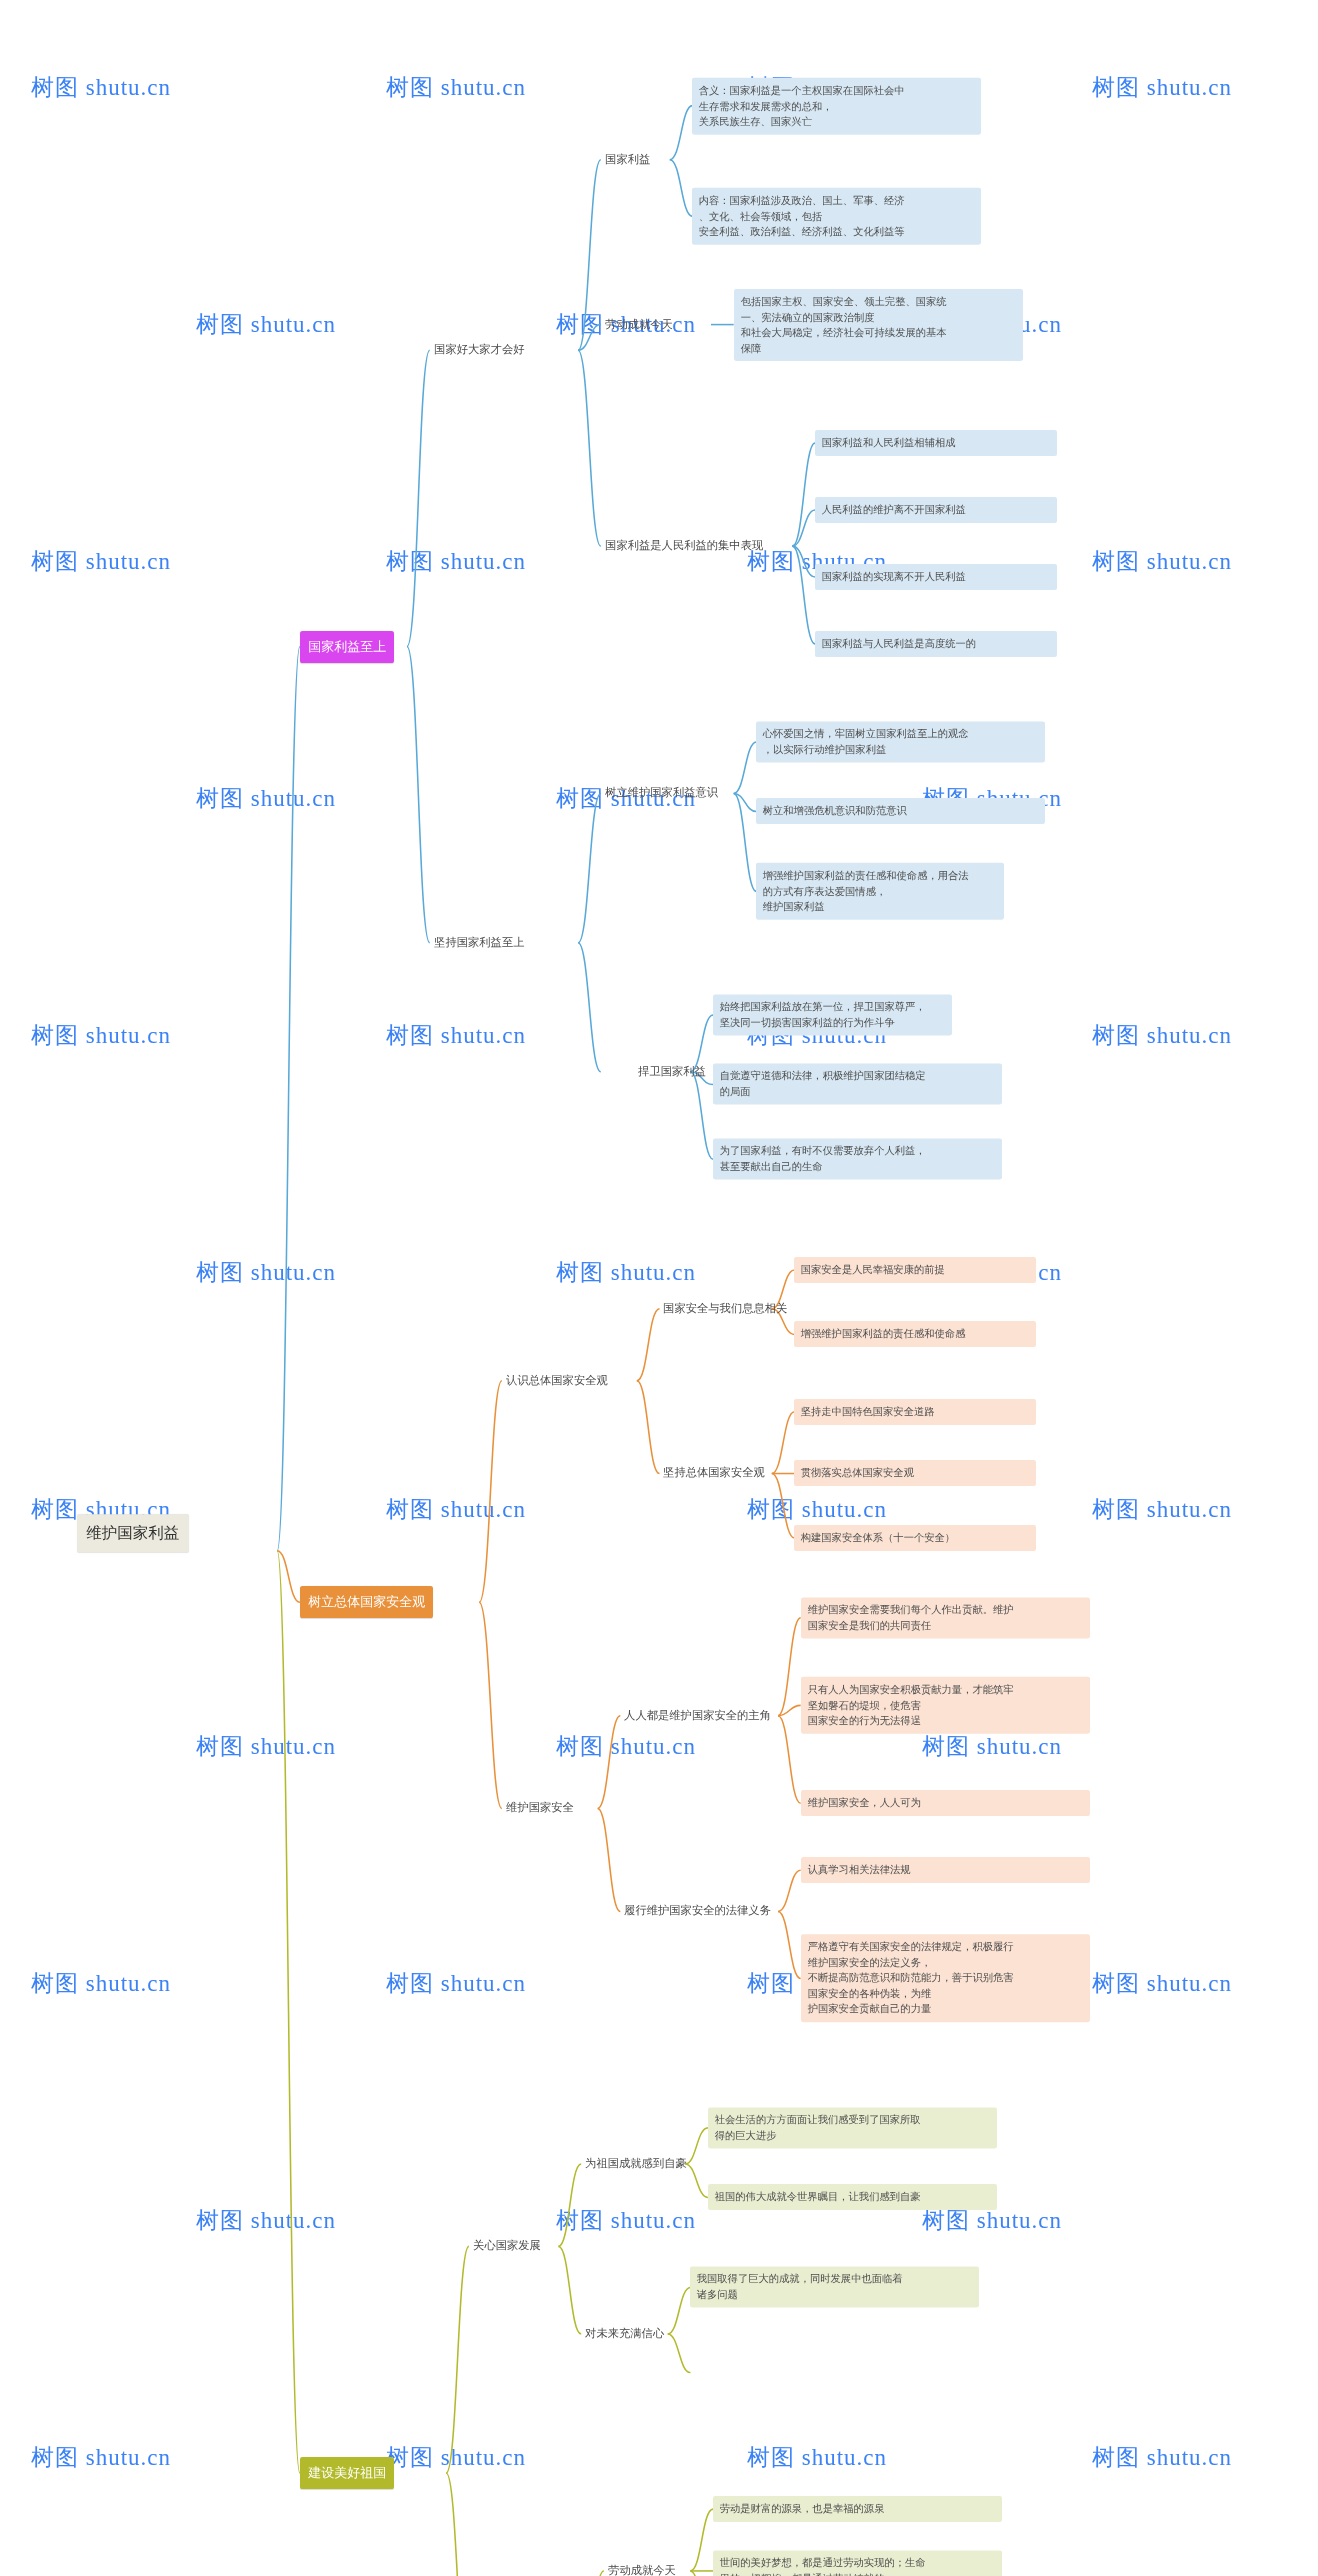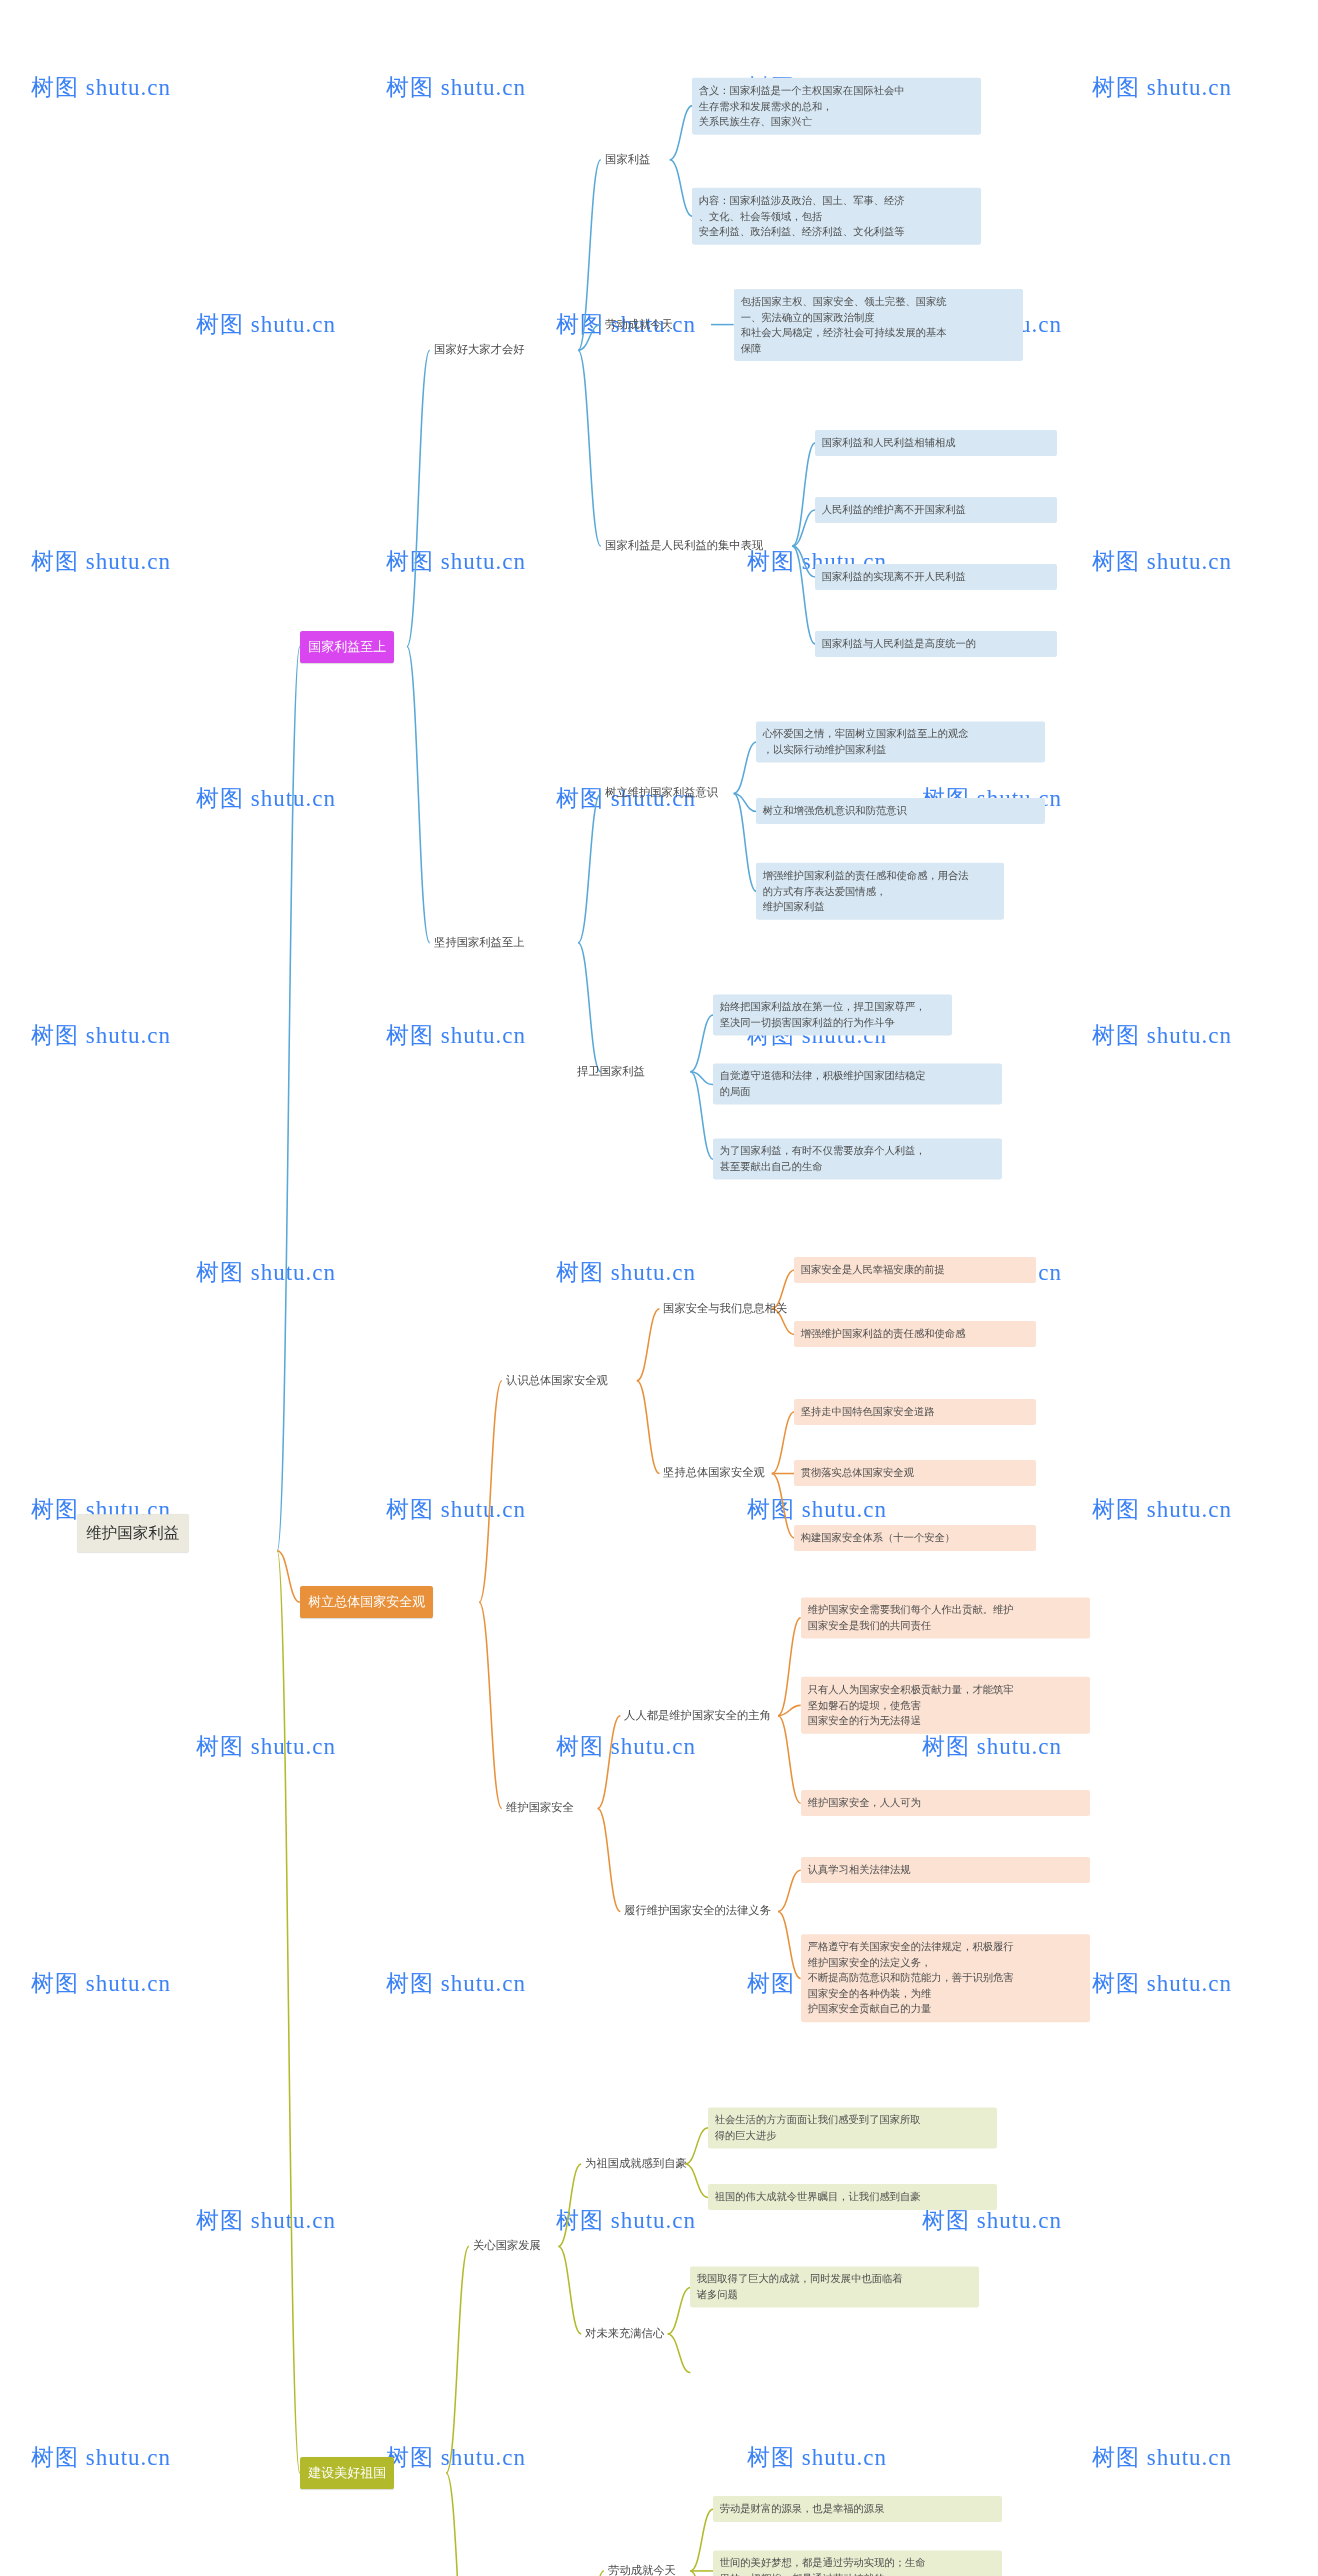--- a/index.html
+++ b/index.html
@@ -241,21 +241,21 @@
 一、宪法确立的国家政治制度
 和社会大局稳定，经济社会可持续发展的基本
 保障</div>
 
   <div class="node n-box blue" style="left:815px; top:443px; width:242px; transform:translateY(-50%);">国家利益和人民利益相辅相成</div>
   <div class="node n-box blue" style="left:815px; top:510px; width:242px; transform:translateY(-50%);">人民利益的维护离不开国家利益</div>
   <div class="node n-box blue" style="left:815px; top:577px; width:242px; transform:translateY(-50%);">国家利益的实现离不开人民利益</div>
   <div class="node n-box blue" style="left:815px; top:644px; width:242px; transform:translateY(-50%);">国家利益与人民利益是高度统一的</div>
 
   <div class="node n-l2" style="left:601px; top:793px; transform:translateY(-50%);">树立维护国家利益意识</div>
-  <div class="node n-l2" style="left:573px; top:1072px; transform:translateY(-50%);">捍卫国家利益</div>
+  <div class="node n-l2" style="left:634px; top:1072px; transform:translateY(-50%);">捍卫国家利益</div>
 
   <div class="node n-box blue" style="left:756px; top:742px; width:289px; transform:translateY(-50%);">心怀爱国之情，牢固树立国家利益至上的观念
 ，以实际行动维护国家利益</div>
   <div class="node n-box blue" style="left:756px; top:811px; width:289px; transform:translateY(-50%);">树立和增强危机意识和防范意识</div>
   <div class="node n-box blue" style="left:756px; top:891px; width:248px; transform:translateY(-50%);">增强维护国家利益的责任感和使命感，用合法
 的方式有序表达爱国情感，
 维护国家利益</div>
 
   <div class="node n-box blue" style="left:713px; top:1015px; width:239px; transform:translateY(-50%);">始终把国家利益放在第一位，捍卫国家尊严，
 坚决同一切损害国家利益的行为作斗争</div>

